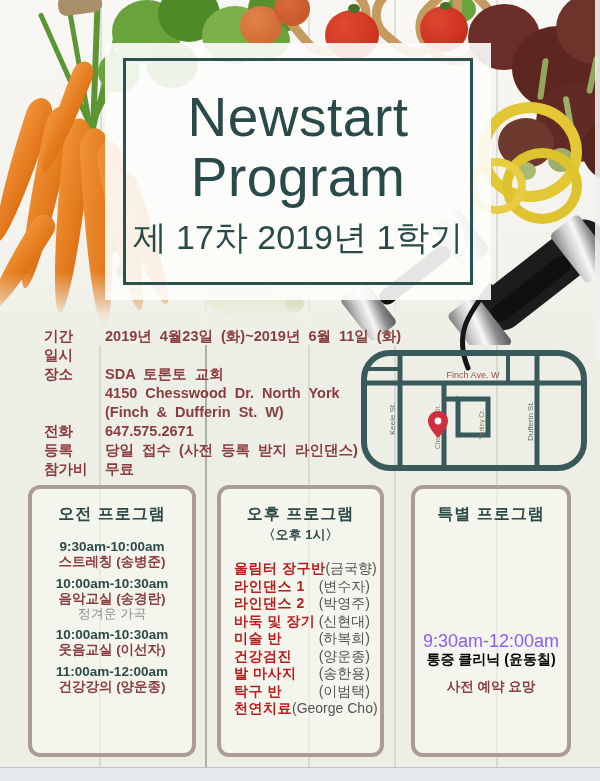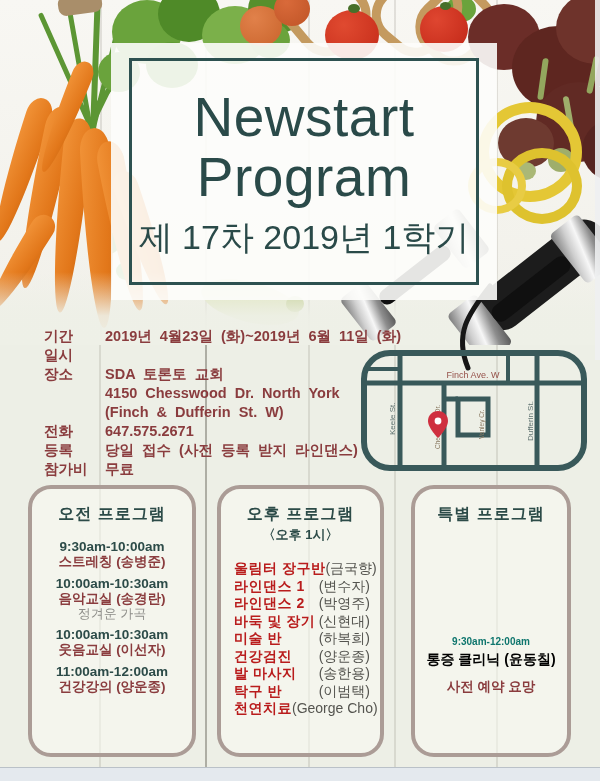--- a/index.html
+++ b/index.html
@@ -18,54 +18,54 @@
   .ring{position:absolute;border-radius:50%;}
   .heartband{position:absolute;border:9px solid #c49a5f;border-radius:30px;background:transparent;}
   .fade{position:absolute;left:0;top:272px;width:600px;height:73px;
         background:linear-gradient(rgba(238,240,231,0),rgba(238,240,231,0.92) 60%,#eef0e7);}
   .blackpad{position:absolute;background:#1c1c1c;border-radius:22px;}
   .dumb{position:absolute;display:flex;align-items:center;}
   .plate{background:linear-gradient(105deg,#777 0%,#cfcfcf 30%,#f7f7f7 50%,#8d8d8d 75%,#565656 100%);
          border-radius:5px;flex:none;}
   .dbar{background:#101010;border-radius:8px;flex:none;}
   
-  .title-box{position:absolute;left:111px;top:43px;width:386px;height:257px;
+  .title-box{position:absolute;left:105px;top:43px;width:386px;height:257px;
              background:rgba(253,253,251,0.9);}
   .title-frame{position:absolute;left:18px;right:18px;top:15px;bottom:15px;
                border:3px solid #2d5150;display:flex;flex-direction:column;
                align-items:center;justify-content:center;}
   .t-main{font-size:55px;line-height:60px;color:#2a4a49;letter-spacing:0.5px;}
   .t-sub{font-size:34px;line-height:40px;color:#2a4a49;margin-top:10px;}
   
   .info{position:absolute;left:44px;top:327px;width:560px;}
   .irow{display:flex;line-height:19px;font-weight:bold;color:#8a3c3e;
         font-size:14.5px;word-spacing:4px;white-space:nowrap;}
   .ilabel{width:61px;flex:none;}
   
   .map{position:absolute;left:360px;top:349px;width:228px;height:123px;}
   
   .cord{position:absolute;left:438px;top:280px;}
   
-  .card{position:absolute;top:485px;height:272px;border:4px solid #ab9c96;border-radius:23px;
+  .card{position:absolute;top:485px;height:272px;border:4px solid #ab9c96;border-radius:12px;
         background:rgba(249,249,242,0.55);box-sizing:border-box;text-align:center;}
   .card-title{margin-top:15px;font-size:16px;font-weight:bold;color:#2c4b48;letter-spacing:1px;}
   .card.morning{left:28px;width:168px;}
   .card.afternoon{left:217px;width:167px;}
   .card.special{left:411px;width:160px;}
   .m-entries{margin-top:14px;}
   .mtime{font-size:13.5px;font-weight:bold;color:#2c4b48;line-height:15px;margin-top:6px;}
   .mname{font-size:13.5px;font-weight:bold;color:#8a3c3e;line-height:16px;}
   .mdesc{font-size:13px;color:#8e8e8a;line-height:14px;}
   .a-sub{font-size:13px;font-weight:bold;color:#2c4b48;margin-top:1px;}
   .a-rows{margin-top:16px;}
   .arow{display:flex;justify-content:space-between;align-items:baseline;
         padding:0 10px 0 13px;line-height:17.5px;font-size:14px;}
   .aname{font-weight:bold;color:#b91c1c;letter-spacing:0.5px;white-space:nowrap;}
   .ateach{color:#54544f;white-space:nowrap;}
-  .sp-time{margin-top:108px;font-size:10px;font-weight:bold;color:#0f766e;line-height:17px;}
+  .sp-time{margin-top:108px;font-size:18px;font-weight:normal;color:#8b5cf6;line-height:17px;}
   .sp-name{font-size:14px;font-weight:bold;color:#000000;line-height:18px;}
   .sp-note{font-size:13.5px;font-weight:bold;color:#8a3c3e;margin-top:10px;}
   
   .bottom-edge{position:absolute;left:0;right:0;bottom:0;height:13px;background:#e4e9ee;
                border-top:1px solid rgba(110,120,130,0.35);}
   .right-edge{position:absolute;right:0;top:0;width:5px;height:360px;background:rgba(238,240,241,0.9);}
 </style>
 </head>
 <body>
 

